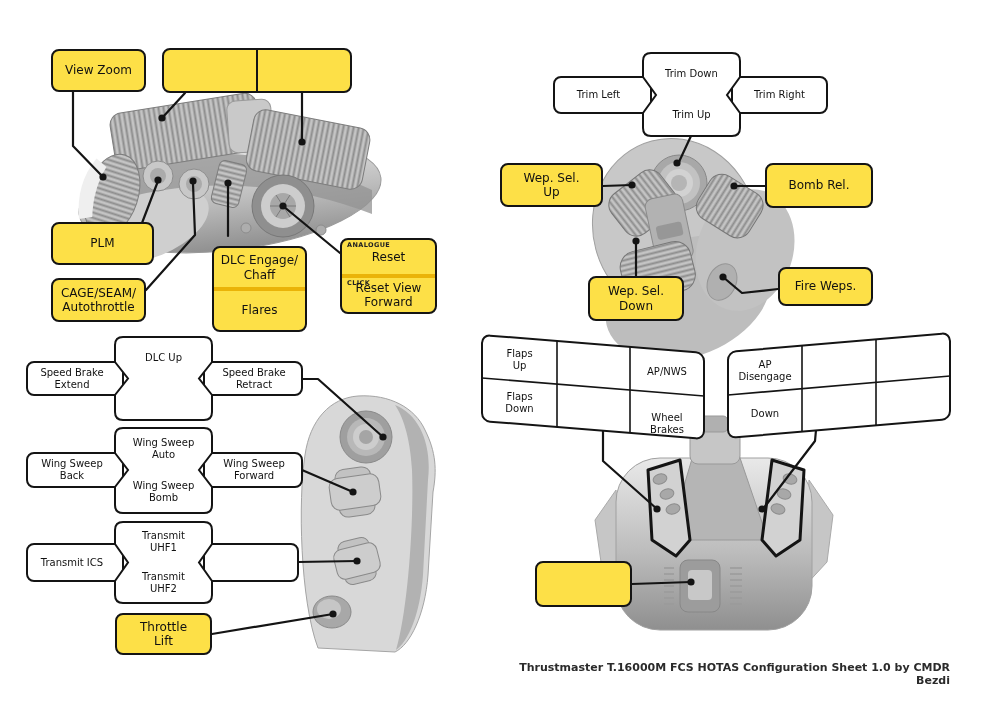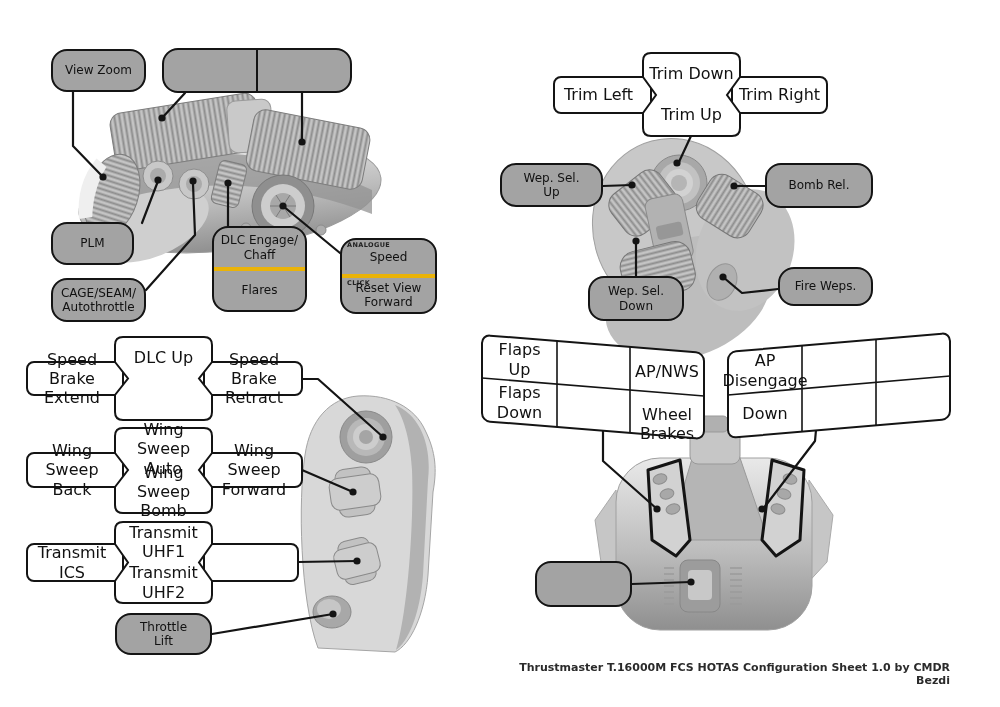--- a/index.html
+++ b/index.html
@@ -1,24 +1,24 @@
 <!DOCTYPE html>
 <html><head>
 <meta charset="utf-8">
 <style>
   html,body{margin:0;padding:0;background:#fff}
   .sheet{position:relative;width:1000px;height:707px;background:#ffffff;
          font-family:"DejaVu Sans",sans-serif;overflow:hidden}
   svg.layer{position:absolute;left:0;top:0;z-index:1}
-  .label{position:absolute;box-sizing:border-box;background:#a3a3a3;border:2px solid #141414;
-         border-radius:16px;display:flex;align-items:center;justify-content:center;
+  .label{position:absolute;box-sizing:border-box;background:#fde047;border:2px solid #141414;
+         border-radius:8px;display:flex;align-items:center;justify-content:center;
          text-align:center;font-size:12px;line-height:1.2;color:#111;
          white-space:pre-line;z-index:2;padding:2px}
   .overlay{position:absolute;box-sizing:border-box;display:flex;align-items:center;
-         justify-content:center;text-align:center;font-size:16px;line-height:1.2;
+         justify-content:center;text-align:center;font-size:10px;line-height:1.2;
          color:#111;white-space:pre-line;z-index:2}
   .stack{flex-direction:column;padding:0;align-items:stretch}
   .stack .cell{flex:1;display:flex;align-items:center;justify-content:center;
          position:relative;white-space:pre-line;text-align:center}
   .stack .cell + .cell{border-top:4px solid #eab308}
   .hsplit{flex-direction:row;padding:0;align-items:stretch}
   .hsplit .cell{flex:1;display:flex;align-items:center;justify-content:center}
   .hsplit .cell + .cell{border-left:2px solid #141414}
   .cap{position:absolute;top:2px;left:5px;font-size:6.5px;font-weight:bold;
        letter-spacing:.4px;color:#222}
@@ -233,35 +233,35 @@
     </g>
   </svg>
 
   <div class="label" style="left:51px;top:49px;width:95px;height:43px">View Zoom</div>
 
   <div class="label hsplit" style="left:162px;top:48px;width:190px;height:45px">
     <div class="cell"></div>
     <div class="cell"></div>
   </div>
 
-  <div class="label" style="left:51px;top:222px;width:83px;height:43px">PLM</div>
+  <div class="label" style="left:51px;top:222px;width:103px;height:43px">PLM</div>
 
   <div class="label" style="left:51px;top:278px;width:95px;height:44px">CAGE/SEAM/
 Autothrottle</div>
 
-  <div class="label stack" style="left:212px;top:226px;width:95px;height:86px">
+  <div class="label stack" style="left:212px;top:246px;width:95px;height:86px">
     <div class="cell">DLC Engage/
 Chaff</div>
     <div class="cell">Flares</div>
   </div>
 
   <div class="label stack" style="left:340px;top:238px;width:97px;height:76px">
     <div class="cell">
       <span class="cap">ANALOGUE</span>
-      <span>Speed</span>
+      <span>Reset</span>
     </div>
     <div class="cell">
       <span class="cap">CLICK</span>
       <span>Reset View
 Forward</span>
     </div>
   </div>
 
   <div class="label" style="left:500px;top:163px;width:103px;height:44px">Wep. Sel.
 Up</div>

